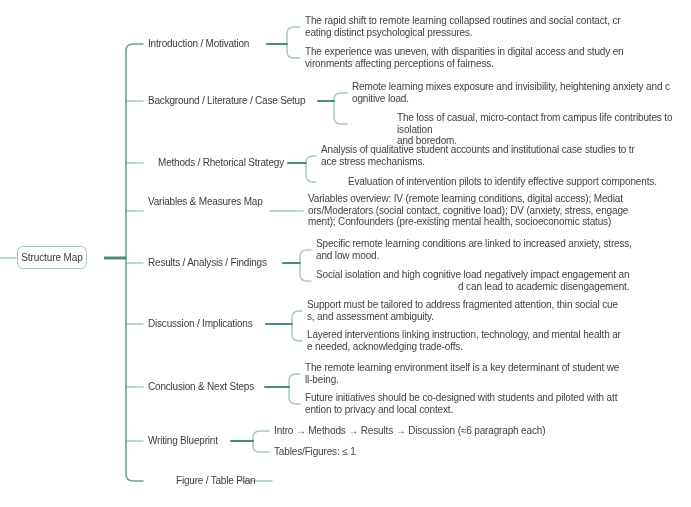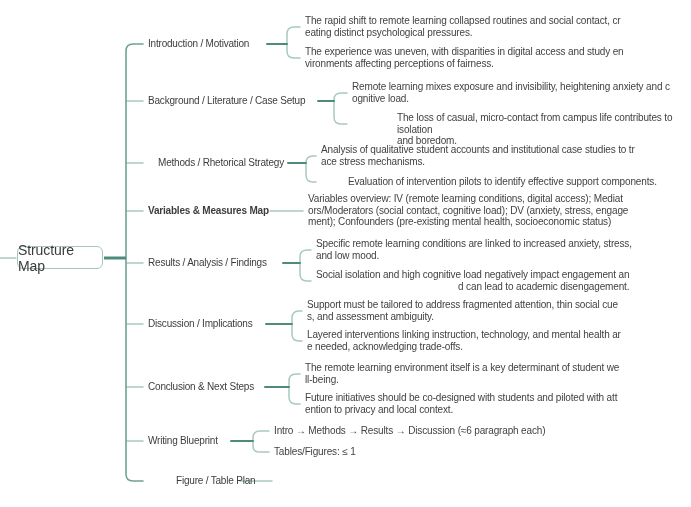--- a/index.html
+++ b/index.html
@@ -8,38 +8,38 @@
     background: #ffffff;
     overflow: hidden;
     font-family: "Liberation Sans", sans-serif;
     position: relative;
   }
   .canvas { position: absolute; inset: 0; width: 691px; height: 507px; }
   svg.links { position: absolute; left: 0; top: 0; }
 
   .root-node {
     position: absolute; left: 17px; top: 246px;
-    width: 86px; height: 23px;
+    width: 70px; height: 23px;
     border: 1.5px solid #a6c8bc; border-radius: 6px;
     background: #ffffff;
-    display: flex; align-items: center; justify-content: flex-start;
-    font-size: 14px; color: #3a3a3a; letter-spacing: -0.1px;
+    display: flex; align-items: center; justify-content: center;
+    font-size: 10px; color: #3a3a3a; letter-spacing: -0.1px;
     box-sizing: border-box;
   }
 
   .branch-label {
     position: absolute; left: 148px;
     font-size: 10px; line-height: 12px;
     color: #3d3d3d; letter-spacing: -0.2px;
     white-space: nowrap;
   }
   .b1 { top: 38px; }
   .b2 { top: 95px; }
   .b3 { top: 157px; padding-left: 10px; }
-  .b4 { top: 205px; font-weight: bold; }
+  .b4 { top: 196px; }
   .b5 { top: 257px; }
   .b6 { top: 318px; }
   .b7 { top: 381px; }
   .b8 { top: 435px; }
   .b9 { top: 475px; padding-left: 28px; }
 
   .leaf {
     position: absolute;
     font-size: 10px; line-height: 11.5px;
     color: #424242; letter-spacing: -0.15px;

